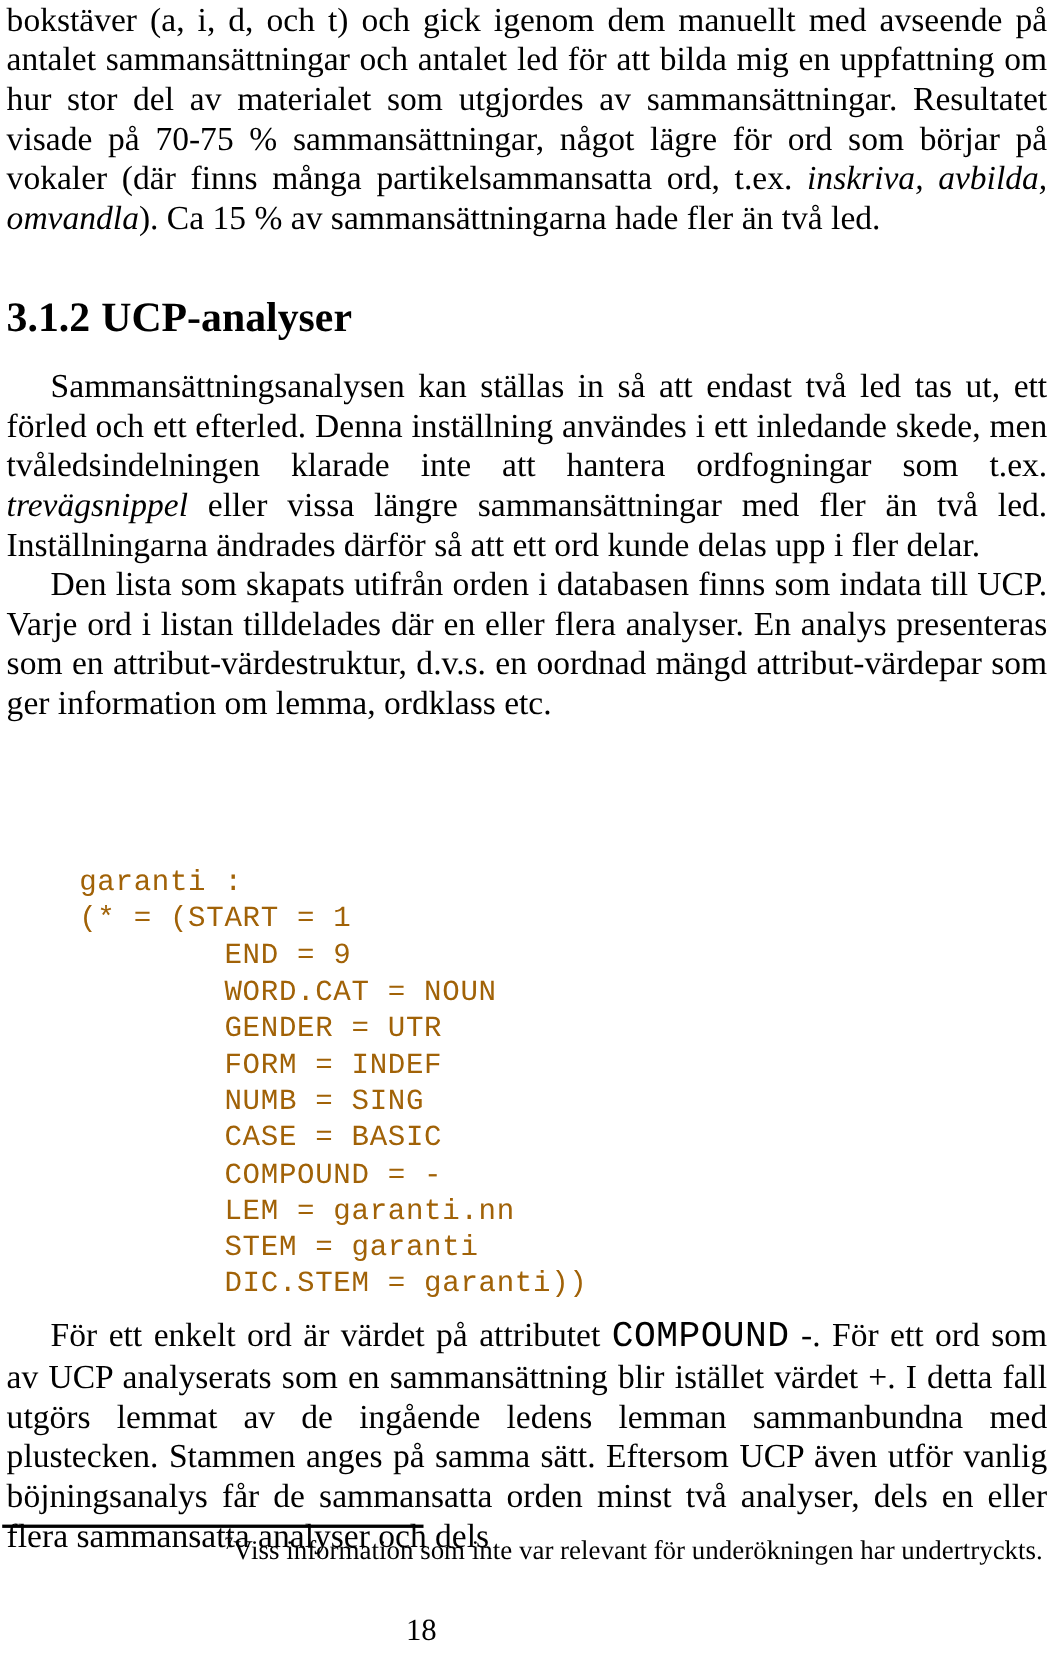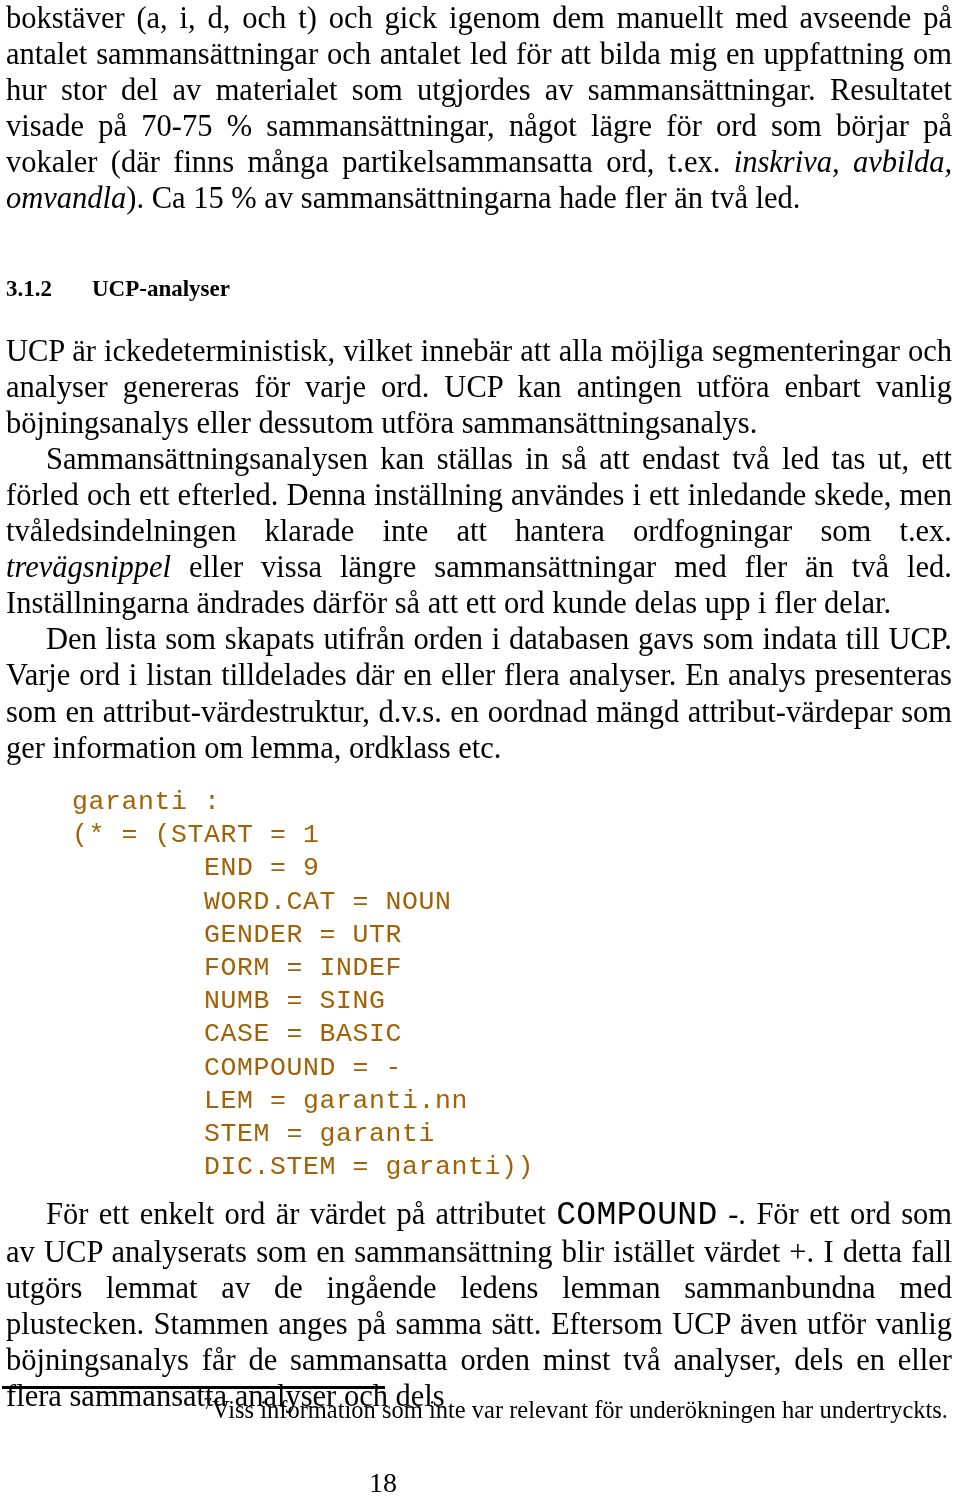--- a/index.html
+++ b/index.html
@@ -36,21 +36,21 @@
     text-align: justify;
     text-justify: inter-word;
     hyphens: manual;
     -webkit-hyphens: manual;
   }
   p.para.indented {
     text-indent: 40px;
   }
   .heading {
     margin: 0;
-    font-size: 23px;
+    font-size: 38px;
     line-height: 36px;
     font-weight: bold;
     font-family: "Liberation Serif", "DejaVu Serif", serif;
   }
   .heading .num {
     display: inline-block;
     min-width: 86px;
   }
   .spacer-lg { height: 54px; }
   .spacer-md { height: 26px; }
@@ -124,25 +124,24 @@
   <div class="body-col">
 
     <p class="para"><span>bokstäver (a, i, d, och t) och gick igenom dem manuellt med avseende på antalet sammansättningar och antalet led för att bilda mig en uppfattning om hur stor del av materialet som utgjordes av sammansättningar. Resultatet visade på 70-75 % sammansättningar, något lägre för ord som börjar på vokaler (där finns många partikelsammansatta ord, t.ex. </span><em class="ital">inskriva, avbilda, omvandla</em><span>). Ca 15 % av sammansättningarna hade fler än två led.</span></p>
 
     <div class="spacer-lg"></div>
 
     <h2 class="heading"><span class="num">3.1.2</span><span>UCP-analyser</span></h2>
 
     <div class="spacer-md"></div>
 
-    <p class="para">UCP är ickedeterministisk, vilket innebär att alla möjliga segmenteringar och analyser genereras för varje ord. UCP kan antingen utföra enbart vanlig böjningsanalys eller dessutom utföra sammansättningsanalys.</p>
 
     <p class="para indented"><span>Sammansättningsanalysen kan ställas in så att endast två led tas ut, ett förled och ett efterled. Denna inställning användes i ett inledande skede, men tvåledsindelningen klarade inte att hantera ordfogningar som t.ex. </span><em class="ital">trevägsnippel</em><span> eller vissa längre sammansättningar med fler än två led. Inställningarna ändrades därför så att ett ord kunde delas upp i fler delar.</span></p>
 
-    <p class="para indented">Den lista som skapats utifrån orden i databasen gavs som indata till UCP. Varje ord i listan tilldelades där en eller flera analyser. En analys presenteras som en attribut-värdestruktur, d.v.s. en oordnad mängd attribut-värdepar som ger information om lemma, ordklass etc.</p>
+    <p class="para indented">Den lista som skapats utifrån orden i databasen finns som indata till UCP. Varje ord i listan tilldelades där en eller flera analyser. En analys presenteras som en attribut-värdestruktur, d.v.s. en oordnad mängd attribut-värdepar som ger information om lemma, ordklass etc.</p>
 
 
   </div>
 
   <div class="code-wrap">
     <pre class="code-block">garanti :
 (* = (START = 1
         END = 9
         WORD.CAT = NOUN
         GENDER = UTR

